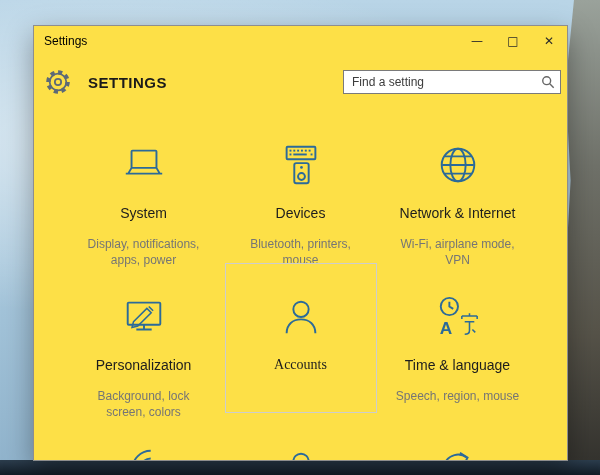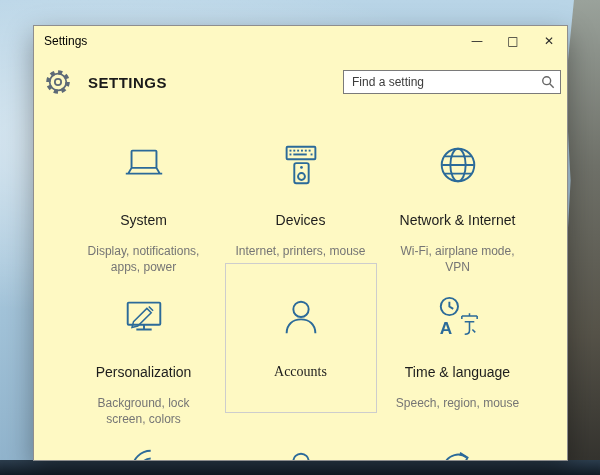--- a/index.html
+++ b/index.html
@@ -14,21 +14,21 @@
   }
   .cliff { position:absolute; top:0; right:0; width:42px; height:100%;
     background:linear-gradient(180deg,#9aa29b 0%, #6f7169 35%, #565349 70%, #31302c 100%);
     clip-path:polygon(38% 0, 100% 0, 100% 100%, 0 100%, 10% 70%, 30% 38%, 18% 18%);
   }
   .bottom-strip { position:absolute; left:0; right:0; bottom:0; height:15px;
     background:linear-gradient(180deg,#2c3d4d,#111c26); }
 
   
   .window { position:absolute; left:33px; top:25px; width:535px; height:436px;
-    background:#fef9c3; border:1px solid #8e8e8e; box-shadow:0 10px 26px rgba(0,0,0,.35);
+    background:#fde047; border:1px solid #8e8e8e; box-shadow:0 10px 26px rgba(0,0,0,.35);
     overflow:hidden; }
 
   .titlebar { height:30px; display:flex; align-items:center; }
   .titlebar-title { font-size:12px; color:#000; padding-left:10px; }
   .titlebar-spacer { flex:1; }
   .win-btn { width:36px; height:30px; border:none; background:transparent; font-size:12px;
     color:#2a2a2a; line-height:30px; text-align:center; cursor:default; font-family:"DejaVu Sans", sans-serif; }
 
   .app-header { height:52px; display:flex; align-items:center; padding:0 6px 0 10px; }
   .gear { width:28px; height:28px; }
@@ -39,21 +39,21 @@
     font-size:12px; color:#222; padding:0 26px 0 8px; outline:none; font-family:"Liberation Sans", sans-serif; }
   .search-input::placeholder { color:#3c3c3c; opacity:1; }
   .search-icon { position:absolute; right:6px; top:5px; width:14px; height:14px; }
 
   
   .tiles { margin:3px auto 0; width:472px; display:grid;
     grid-template-columns:repeat(3,152px); gap:2px 5px; justify-content:center; }
   .tile { height:150px; padding-top:30px; text-align:center; cursor:pointer; border:1px solid transparent; }
   .tile.highlight { border:1px solid #cdcdcd;font-family:Liberation Serif, serif; }
   .tile-icon { display:block; margin:0 auto; width:46px; height:46px; color:var(--accent); }
-  .tile-title { font-size:14px; color:var(--title); margin-top:24px; }
+  .tile-title { font-size:14px; color:var(--title); margin-top:17px; }
   .tile-sub { font-size:12px; color:var(--subtitle); line-height:1.35; margin-top:15px; padding:0 8px; }
 
   svg .s { fill:none; stroke:currentColor; stroke-width:2; }
   svg .thin { fill:none; stroke:currentColor; stroke-width:1.6; }
   svg .f { fill:currentColor; stroke:none; }
   svg text { fill:currentColor; font-family:"Liberation Sans", sans-serif; }
 </style>
 </head>
 <body>
 
@@ -110,21 +110,21 @@
         <rect class="f" x="28" y="8" width="2" height="2"></rect>
           <rect class="f" x="32" y="8" width="2" height="2"></rect>
         <rect class="f" x="12" y="12" width="2" height="2"></rect>
           <rect class="f" x="34" y="12" width="2" height="2"></rect>
         <rect class="f" x="16" y="12" width="14" height="2"></rect>
         <rect class="s" x="17" y="22" width="15" height="21" rx="2"></rect>
         <circle class="s" cx="24.5" cy="36" r="3.6"></circle>
         <circle class="f" cx="24.5" cy="26.5" r="1.4"></circle>
       </svg>
       <div class="tile-title">Devices</div>
-      <div class="tile-sub">Internet, printers, mouse</div>
+      <div class="tile-sub">Bluetooth, printers, mouse</div>
     </div>
 
     <div class="tile">
       <svg class="tile-icon" viewBox="0 0 48 48">
         <circle class="s" cx="24" cy="24" r="17"></circle>
         <ellipse class="s" cx="24" cy="24" rx="8" ry="17"></ellipse>
         <path class="s" d="M7.5 24 H40.5 M10 15 H38 M10 33 H38"></path>
       </svg>
       <div class="tile-title">Network &amp; Internet</div>
       <div class="tile-sub">Wi-Fi, airplane mode, VPN</div>

